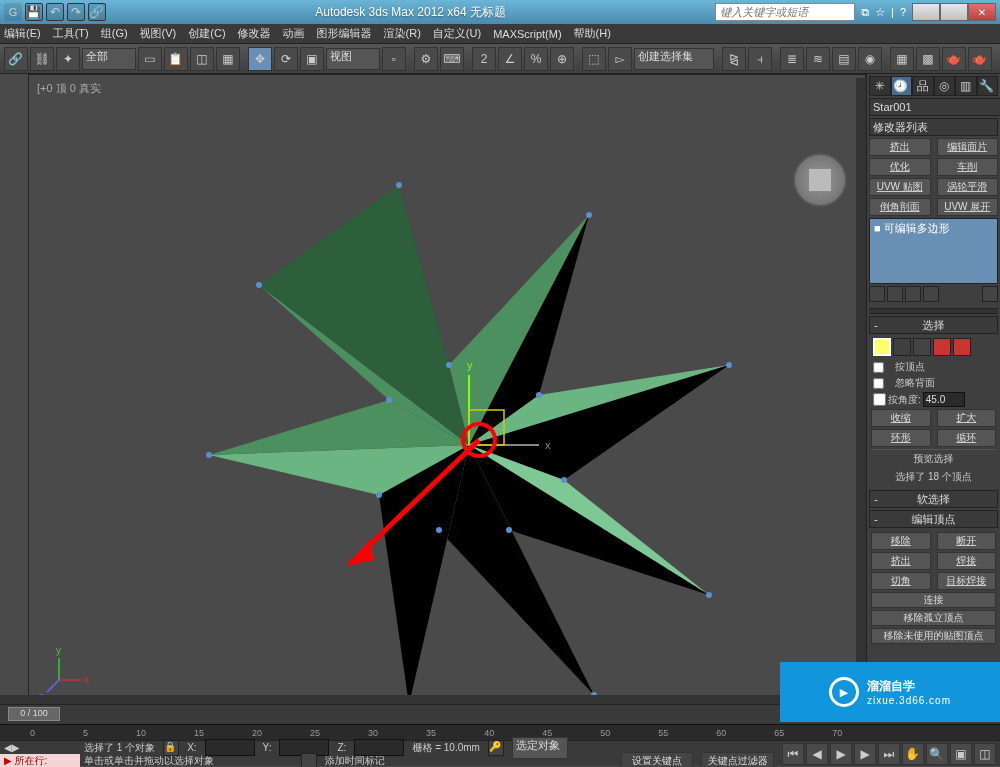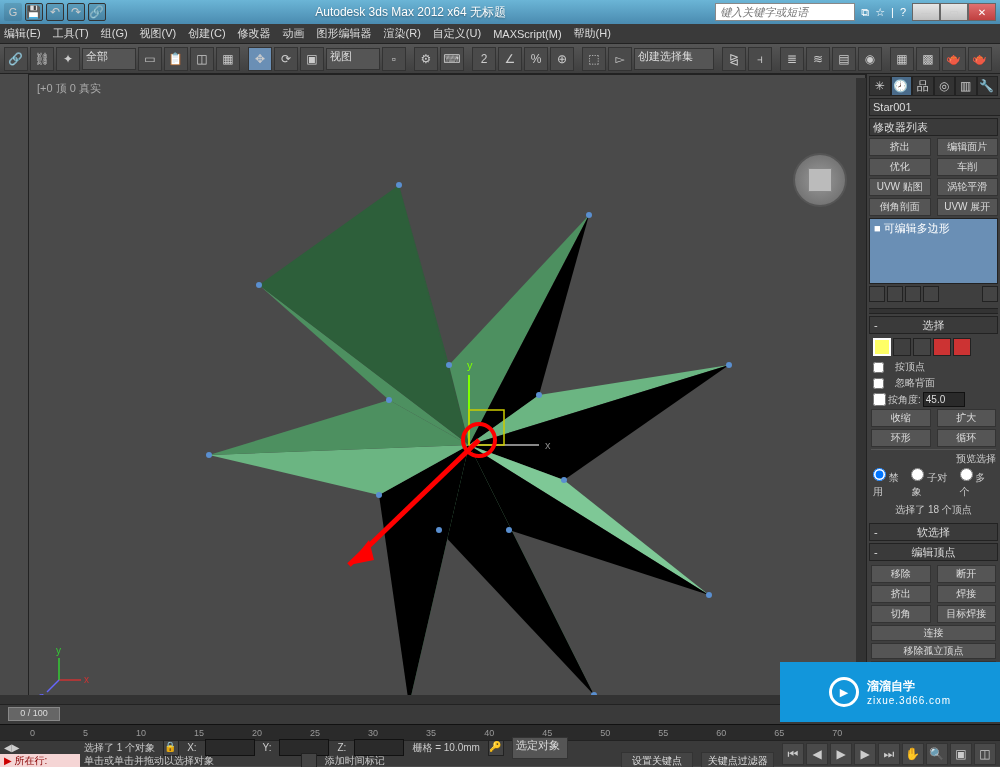--- a/index.html
+++ b/index.html
@@ -36,21 +36,21 @@
 .viewport svg { position: absolute; left: 0; top: 0; }
 
 
 .cmdpanel { width: 134px; background: #3f3f3f; border-left: 1px solid #222; padding: 2px; display: flex; flex-direction: column; gap: 2px; overflow: hidden; }
 .cmd-tabs { display: flex; gap: 0; height: 20px; }
 .cmd-tabs span { flex: 1; background: #333; border: 1px solid #222; display: flex; align-items: center; justify-content: center; font-size: 12px; }
 .cmd-tabs span:nth-child(2) { background: #4a6b8a; }
 .objname { display: flex; height: 18px; }
 .objname input { flex: 1; background: #3a3a3a; border: 1px solid #222; color: #ddd; font-size: 11px; padding: 0 3px; }
 .modlist-dd { height: 18px; background: #3a3a3a; border: 1px solid #222; color: #ddd; font-size: 11px; padding: 0 3px; display: flex; align-items: center; }
-.btnpair { display: flex; gap: 6px; }
+.btnpair { display: flex; gap: 6px; text-decoration: underline; }
 .pbtn { flex: 1; height: 18px; background: #555; border: 1px solid #333; color: #ddd; font-size: 10px; display: flex; align-items: center; justify-content: center; }
 .modstack { height: 66px; background: #6a8fb5; border: 1px solid #222; color: #fff; padding: 2px 4px; font-size: 11px; }
 .stacktools { display: flex; gap: 2px; height: 16px; }
 .stacktools span { width: 16px; height: 16px; background: #444; border: 1px solid #222; }
 .stacktools .flex { flex: 1; background: transparent; border: none; }
 .rollout-head { height: 18px; background: #3a3a3a; border: 1px solid #222; color: #ddd; font-size: 11px; display: flex; align-items: center; justify-content: center; position: relative; }
 .rollout-head::before { content: "-"; position: absolute; left: 4px; }
 .rollout-body { background: #3f3f3f; padding: 2px; display: flex; flex-direction: column; gap: 2px; }
 .swatch-row { display: flex; gap: 2px; height: 20px; padding: 0 2px; }
 .swatch-row span { width: 18px; height: 18px; border: 1px solid #222; }
@@ -297,26 +297,21 @@
           <input class="val" value="45.0" style="">
         </div>
       <div class="btnpair">
           <div class="pbtn">收缩</div>
           <div class="pbtn">扩大</div>
         </div>
       <div class="btnpair">
           <div class="pbtn">环形</div>
           <div class="pbtn">循环</div>
         </div>
-      <div style="text-align:right;color:#ccc;font-size:10px;border-top:1px solid #555;padding-top:2px">预览选择</div>
-      <div class="radio-row">
-        <label><input type="radio" checked="" style=""> <span>禁用</span></label>
-        <label><input type="radio" style=""> <span>子对象</span></label>
-        <label><input type="radio" style=""> <span>多个</span></label>
-      </div>
+      <div style="text-align:center;color:#ccc;font-size:10px;border-top:1px solid #555;padding-top:2px">预览选择</div>
       <div class="info-line">选择了 18 个顶点</div>
     </div>
 
     <div class="rollout-head" style="">软选择</div>
     <div class="rollout-head">编辑顶点</div>
     <div class="rollout-body">
       <div class="btnpair">
           <div class="pbtn">移除</div>
           <div class="pbtn">断开</div>
         </div>

